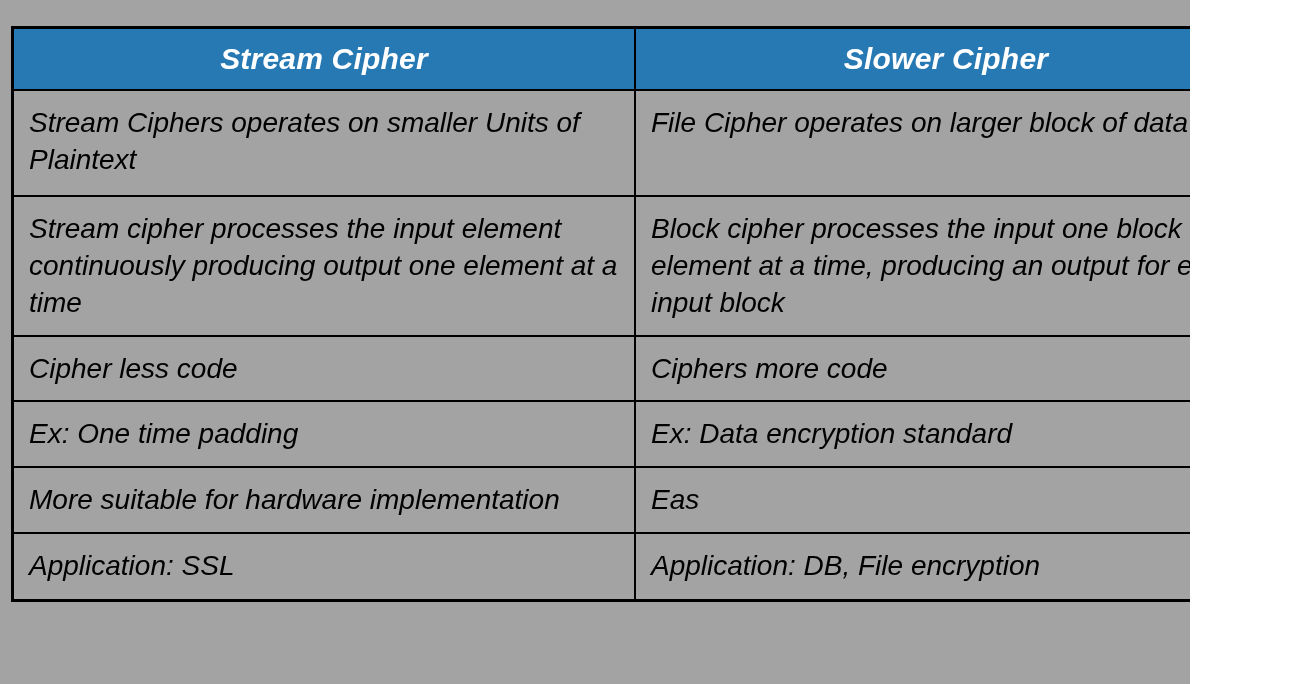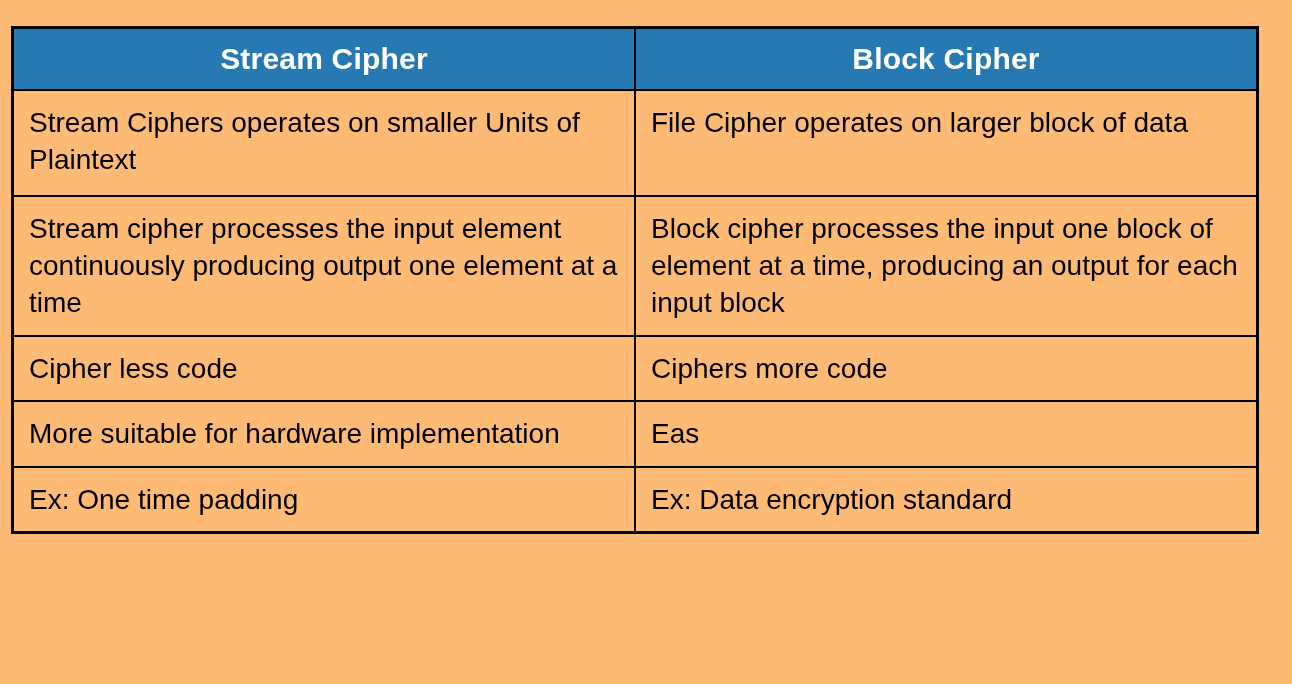--- a/index.html
+++ b/index.html
@@ -3,24 +3,25 @@
 <meta charset="utf-8">
 <style>
   html, body {
     margin: 0;
     padding: 0;
     background: #ffffff;
     font-family: "Liberation Sans", sans-serif;
   }
   .page {
     position: relative;
-    width: 1292px;
+    width: 1190px;
     height: 684px;
-    background: #fdba74;
+    background: #a3a3a3;
     overflow: hidden;
+    font-style: italic;
   }
   .table-wrap {
     position: absolute;
     left: 11px;
     top: 26px;
     width: 1248px;
   }
   table.cipher-table {
     width: 1248px;
     border-collapse: collapse;
@@ -60,40 +61,44 @@
 </style>
 </head>
 <body>
 
 <div class="page">
   <div class="table-wrap">
     <table class="cipher-table">
       <thead>
         <tr class="h62">
           <th>Stream Cipher</th>
-          <th>Block Cipher</th>
+          <th>Slower Cipher</th>
         </tr>
       </thead>
       <tbody>
         <tr class="h106">
           <td>Stream Ciphers operates on smaller Units of Plaintext</td>
           <td>File Cipher operates on larger block of data</td>
         </tr>
         <tr class="h140">
           <td>Stream cipher processes the input element continuously producing output one element at a time</td>
           <td>Block cipher processes the input one block of element at a time, producing an output for each input block</td>
         </tr>
         <tr class="h62">
           <td>Cipher less code</td>
           <td>Ciphers more code</td>
         </tr>
         <tr class="h66">
+          <td>Ex: One time padding</td>
+          <td>Ex: Data encryption standard</td>
+        </tr>
+        <tr class="h66">
           <td>More suitable for hardware implementation</td>
           <td>Eas</td>
         </tr>
-        <tr class="h66">
-          <td>Ex: One time padding</td>
-          <td>Ex: Data encryption standard</td>
+        <tr class="h68">
+          <td>Application: SSL</td>
+          <td>Application: DB, File encryption</td>
         </tr>
       </tbody>
     </table>
   </div>
 </div>
 
 </body></html>

